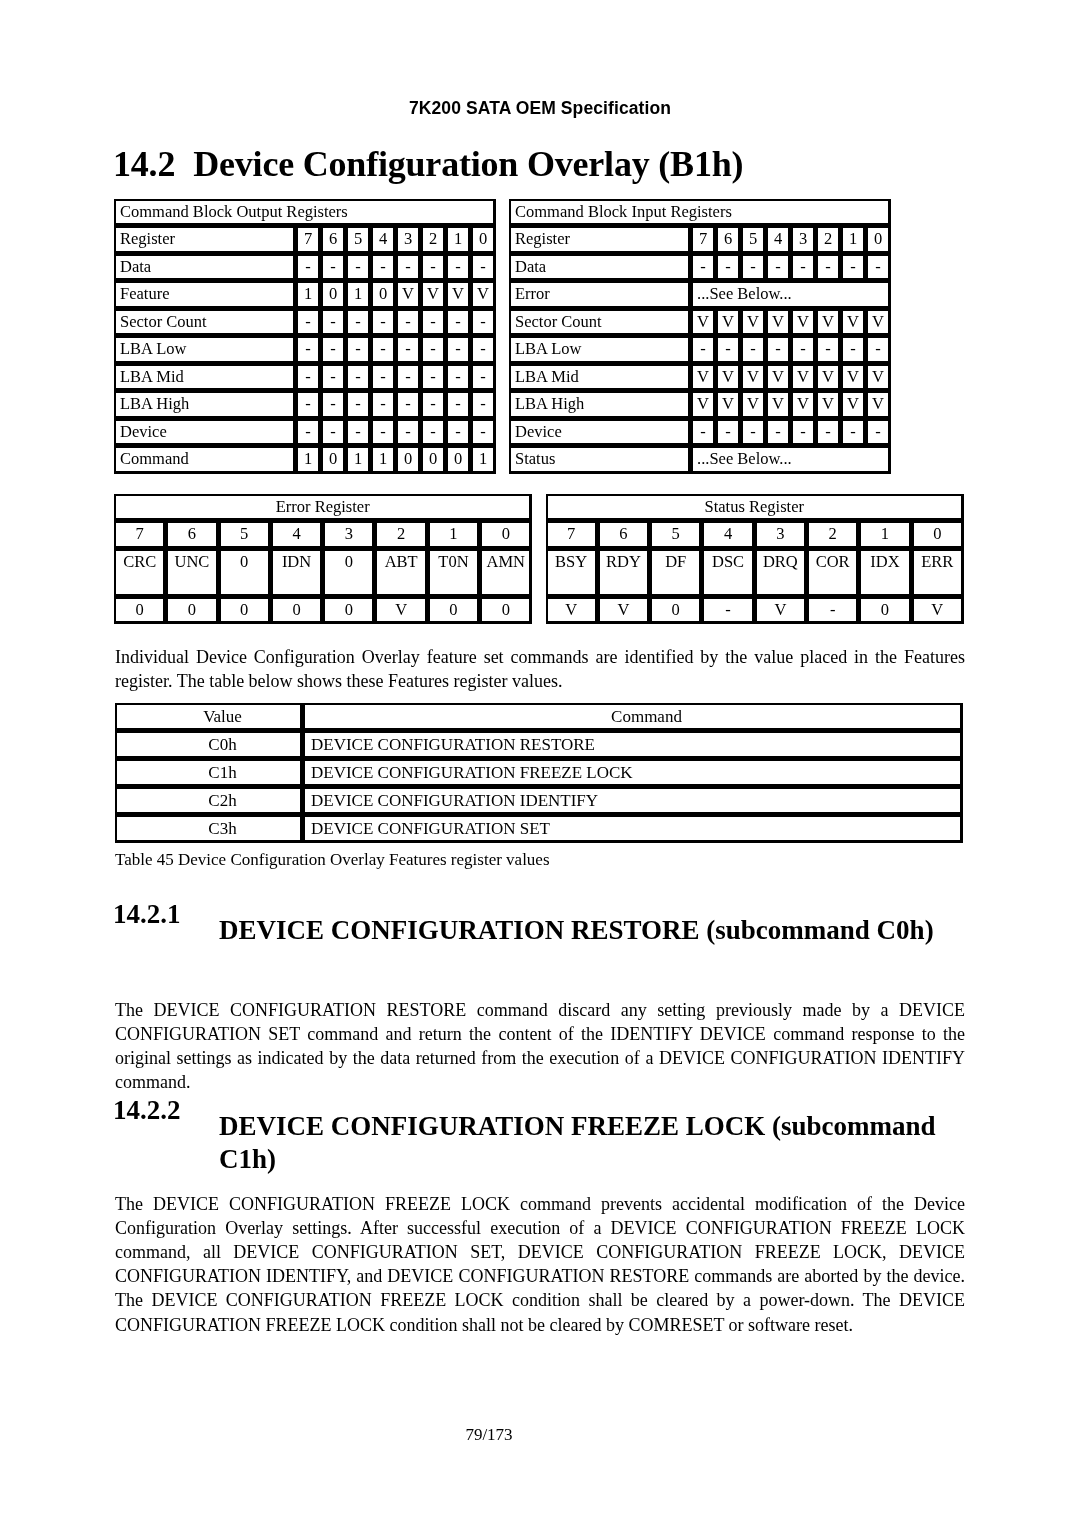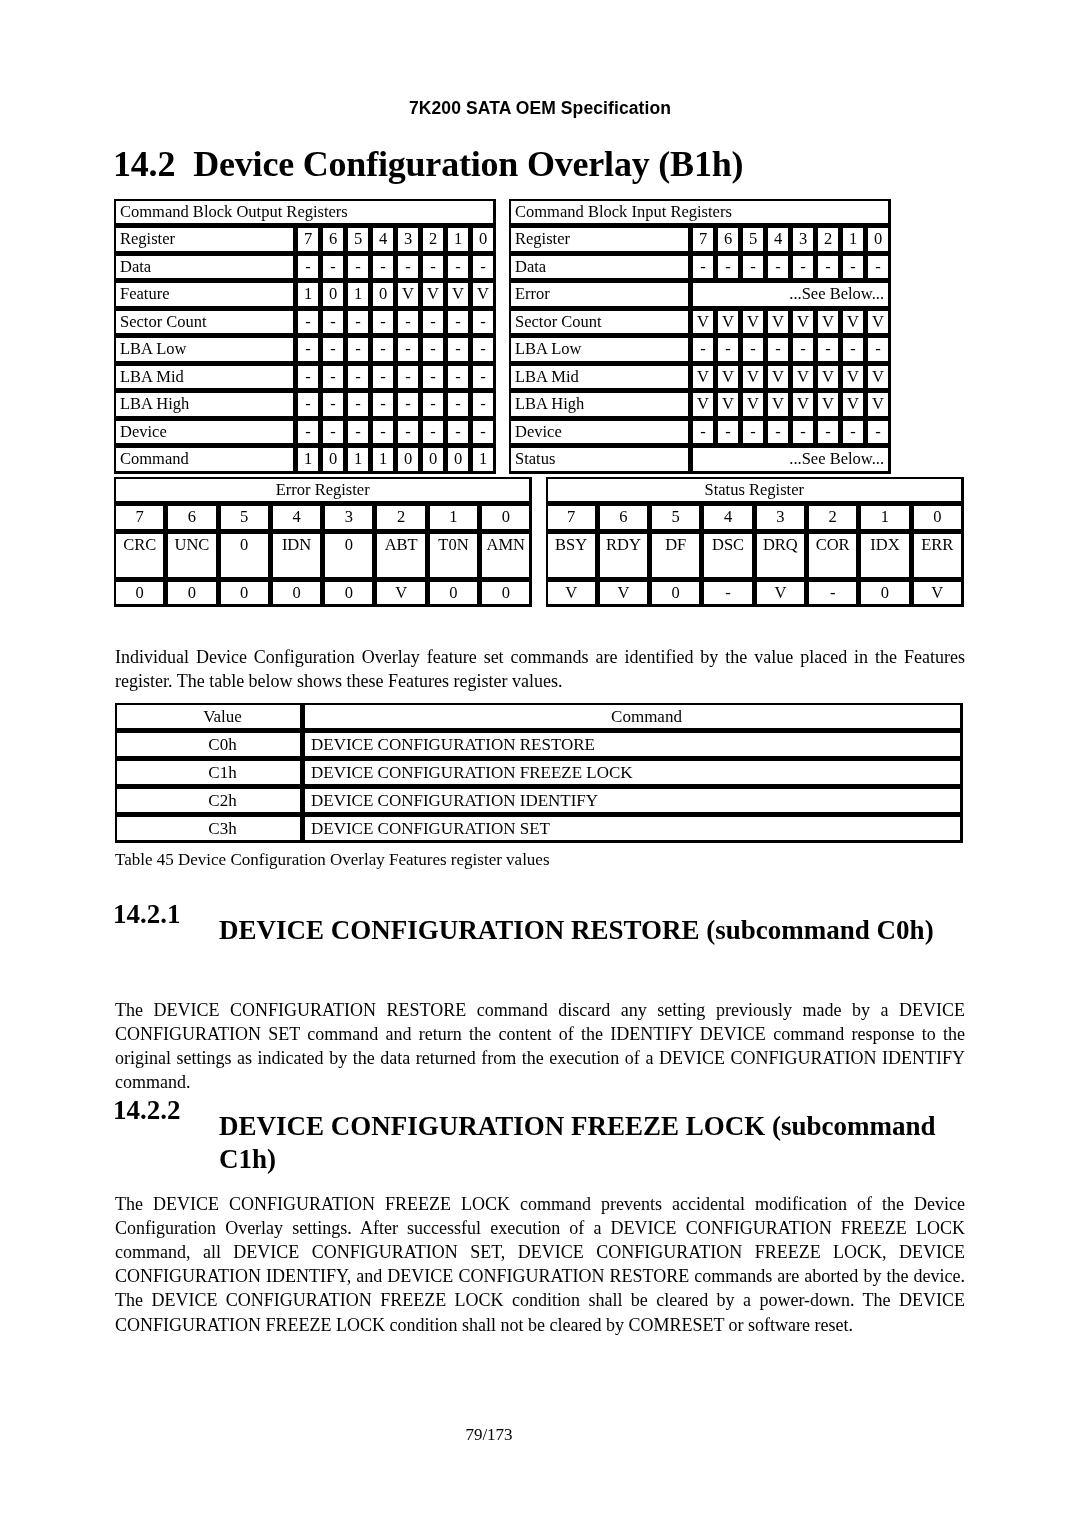--- a/index.html
+++ b/index.html
@@ -74,30 +74,30 @@
     position: absolute;
     top: 199px;
     left: 114px;
     width: 678px;
   }
   #reg-block table.dt { width: 100%; table-layout: fixed; }
   #reg-block td { height: 25px; }
   .bitcell { width: 25px; text-align: center; padding: 2px 0; }
   .namecell { text-align: left; padding-left: 6px; }
   .gapcol { width: 13px; border: none !important; background: transparent; }
-  .seebelow { text-align: right; }
+  .seebelow { text-align: left; }
 
   
   #es-block {
     position: absolute;
     top: 477px;
     left: 114px;
     width: 850px;
   }
-  #es-block table.dt { width: 100%; table-layout: fixed; }
+  #es-block table.dt { width: 100%; table-layout: fixed; margin-top: 17px; }
   #es-block td { text-align: center; }
   #es-block td.hd   { height: 26px; }
   #es-block td.bitn { height: 26px; }
   #es-block td.mnem { height: 48px; vertical-align: top; padding-top: 2px; }
   #es-block td.valr { height: 26px; }
   #es-block td.mid  { width: 13px; border: none !important; background: transparent; }
 
   
   .caption {
     position: absolute;

